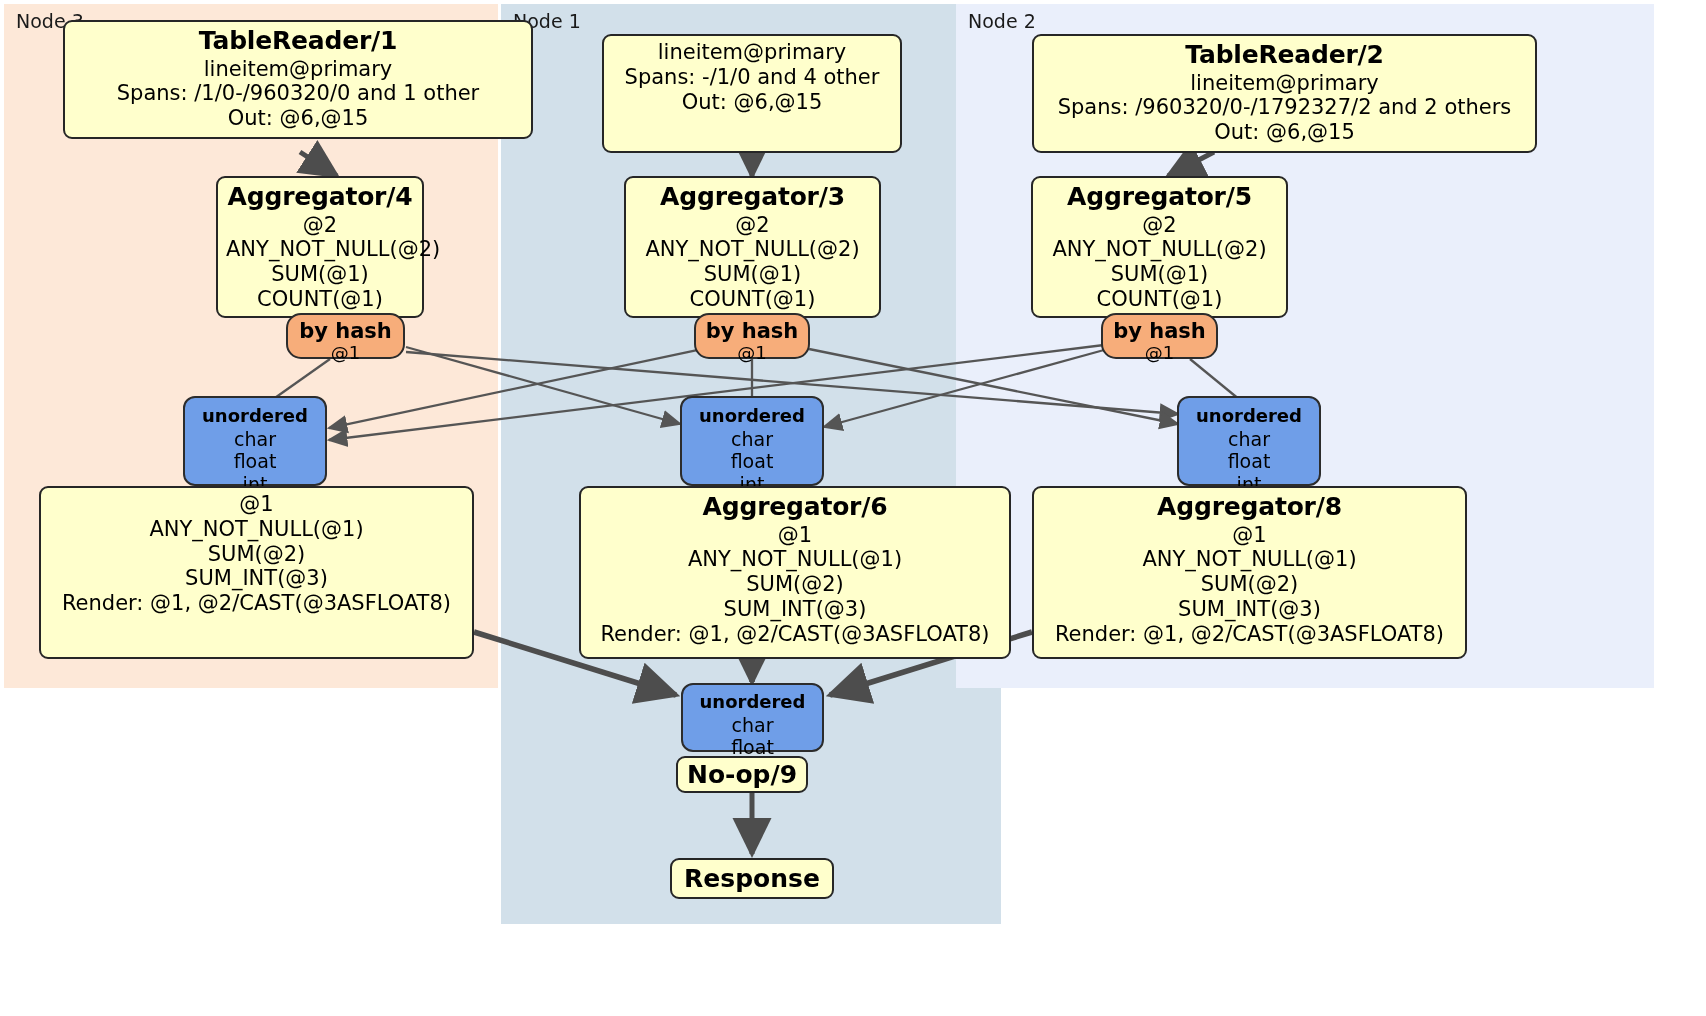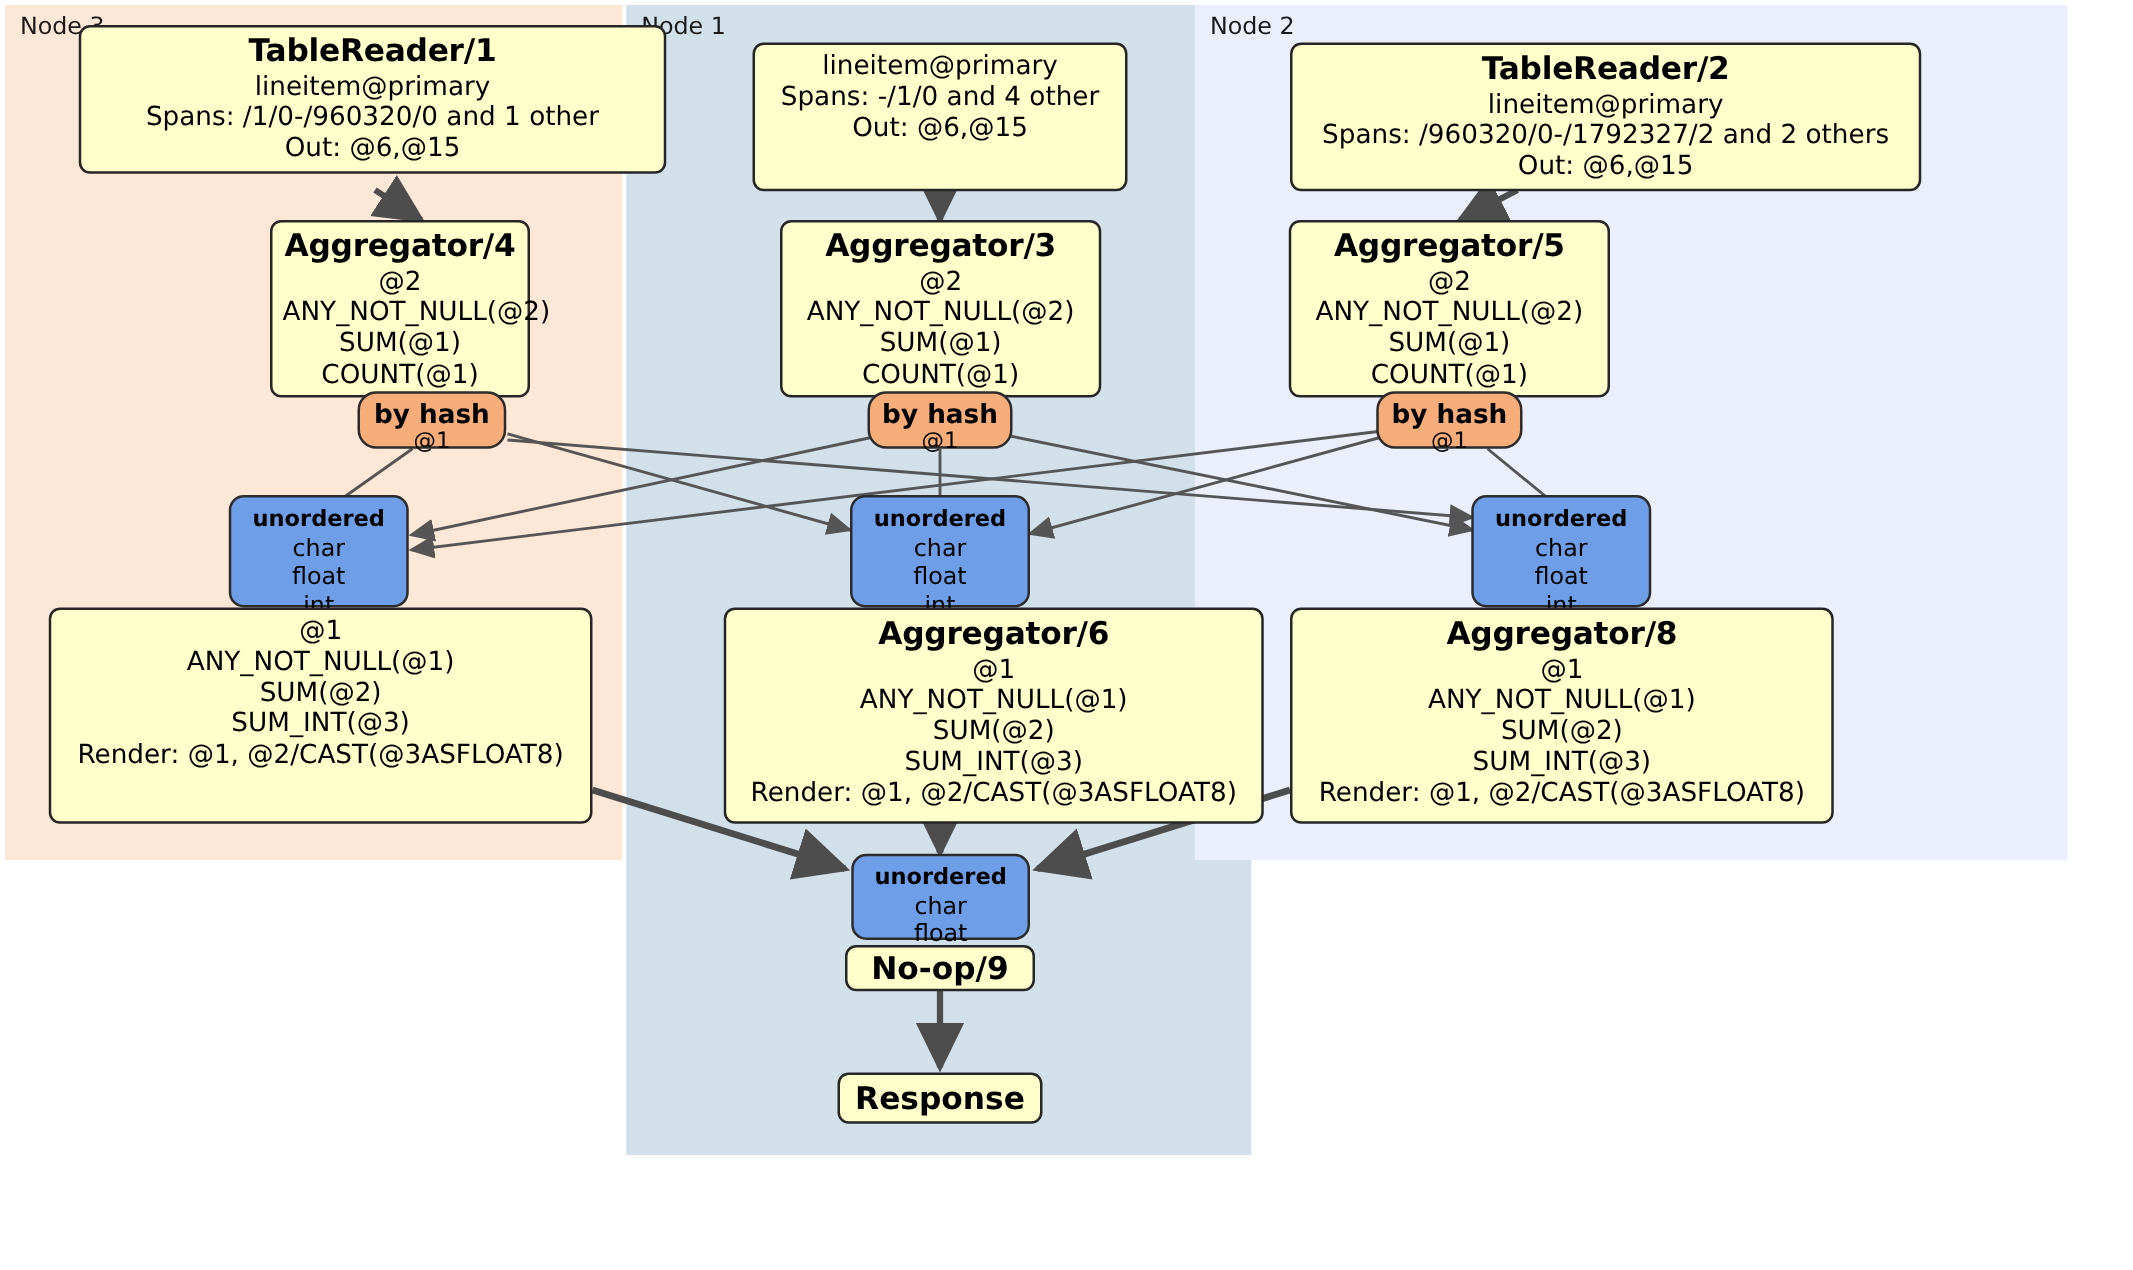--- a/index.html
+++ b/index.html
@@ -289,21 +289,21 @@
     <span class="ln">SUM_INT(@3)</span>
     <span class="ln">Render: @1, @2/CAST(@3ASFLOAT8)</span>
   </div>
 
   <div class="sync" style="left:681px; top:683px; width:143px; height:69px; padding-top:6px;">
     <span class="ttl">unordered</span>
     <span class="ln">char</span>
     <span class="ln">float</span>
   </div>
 
-  <div class="smallbox" style="left:676px; top:756px; width:152px; height:37px;">
+  <div class="smallbox" style="left:676px; top:756px; width:132px; height:37px;">
     <span class="ttl">No-op/9</span>
   </div>
 
   <div class="smallbox" style="left:670px; top:858px; width:164px; height:41px;">
     <span class="ttl">Response</span>
   </div>
 
 </div>
 
 </body></html>

